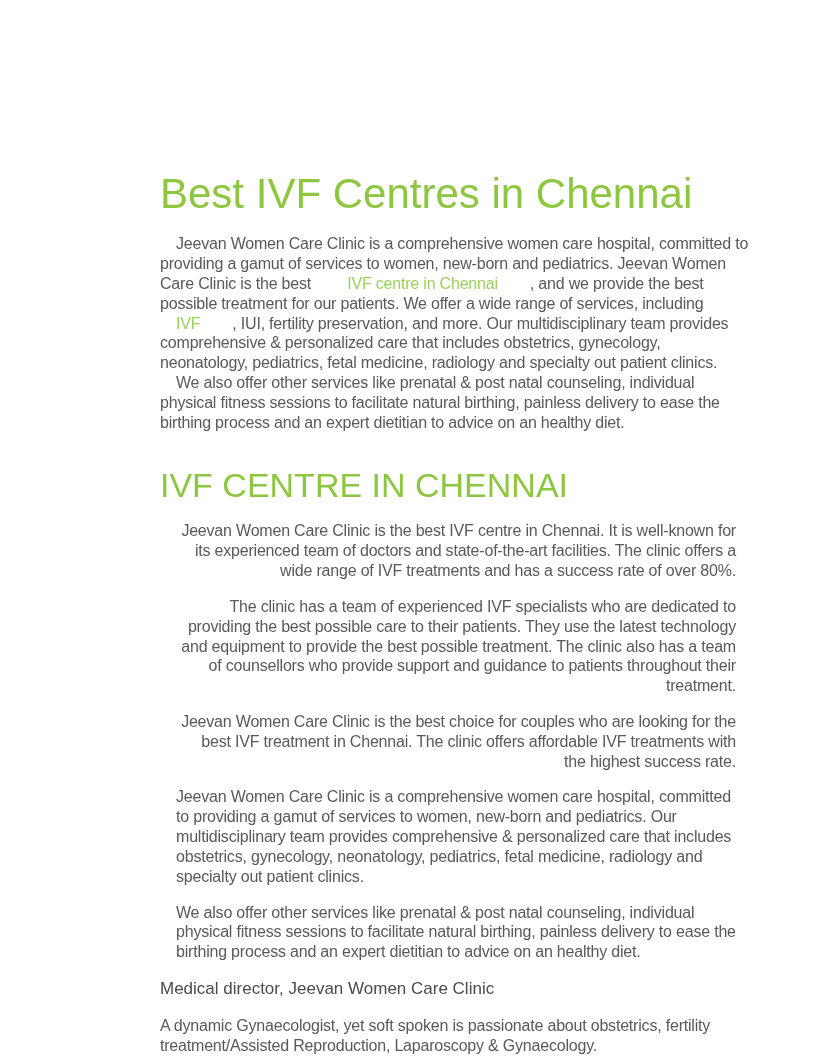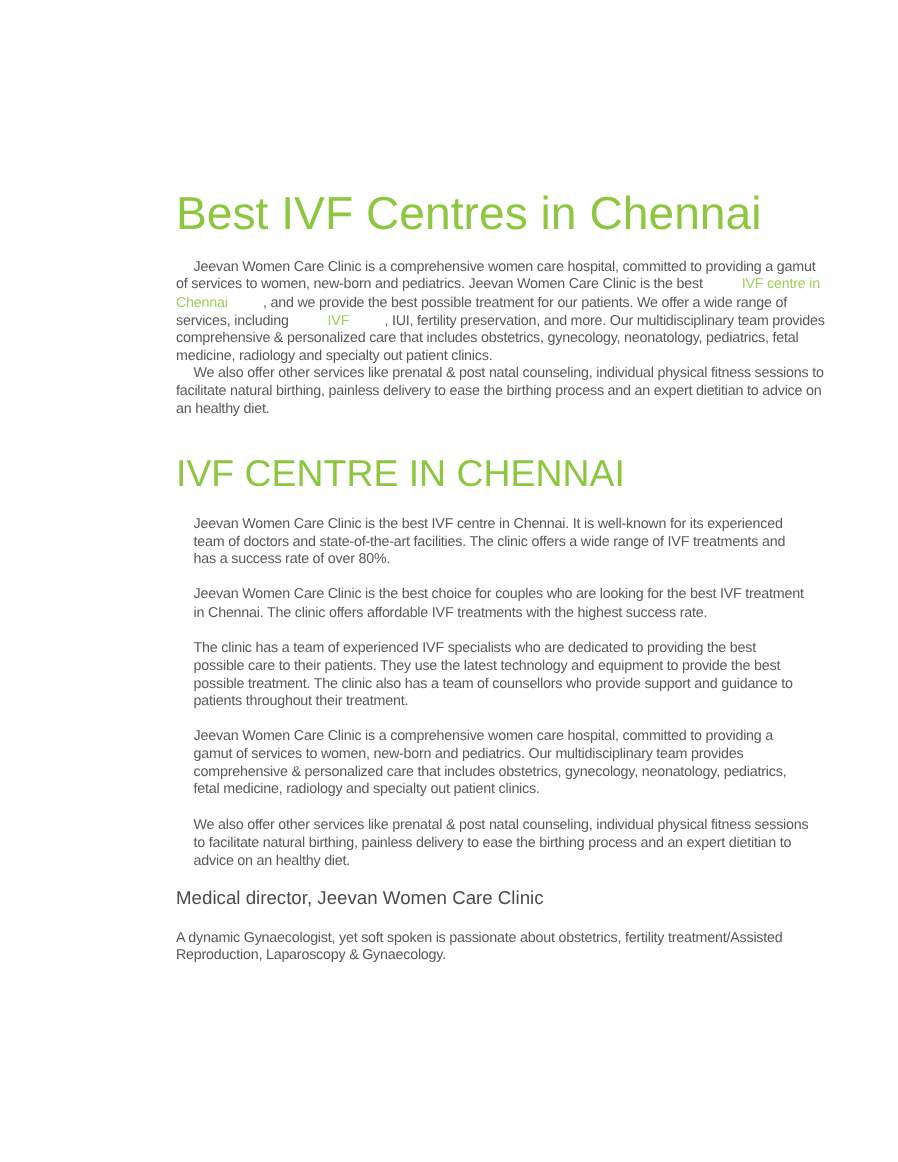--- a/index.html
+++ b/index.html
@@ -19,40 +19,40 @@
   }
   .page-title {
     font-size: 42px;
     font-weight: 300;
     letter-spacing: 0;
     color: #8dc63f;
     line-height: 1.15;
     margin-bottom: 12px;
   }
   .body-text {
-    font-size: 13px;
+    font-size: 16px;
     line-height: 1.24;
     letter-spacing: -0.2px;
     color: #595959;
     font-weight: 400;
   }
   a.green-link {
     color: #9ed05c;
     text-decoration: none;
     cursor: pointer;
   }
   .section-heading {
     font-size: 34px;
     font-weight: 300;
     color: #8dc63f;
     line-height: 1.2;
     margin-top: 32px;
     margin-bottom: 9px;
   }
-  .centered-block p { text-align: left; margin-bottom: 14px; }
+  .centered-block p { text-align: right; margin-bottom: 14px; }
   .about-block { margin-top: 16px; }
   .about-block p { margin-bottom: 14px; }
   .doctor-name {
     font-size: 23px;
     font-weight: 400;
     color: #8dc63f;
     line-height: 1.25;
     margin-top: 30px;
   }
   .doctor-role {
@@ -73,22 +73,22 @@
 
   <p class="body-text">
     <span>Jeevan Women Care Clinic is a comprehensive women care hospital, committed to providing a gamut of services to women, new-born and pediatrics. Jeevan Women Care Clinic is the best </span><a class="green-link">IVF centre in Chennai</a><span>, and we provide the best possible treatment for our patients. We offer a wide range of services, including </span><a class="green-link">IVF</a><span>, IUI, fertility preservation, and more. Our multidisciplinary team provides comprehensive &amp; personalized care that includes obstetrics, gynecology, neonatology, pediatrics, fetal medicine, radiology and specialty out patient clinics.</span><br>
     <span>We also offer other services like prenatal &amp; post natal counseling, individual physical fitness sessions to facilitate natural birthing, painless delivery to ease the birthing process and an expert dietitian to advice on an healthy diet.</span>
   </p>
 
   <h2 class="section-heading">IVF CENTRE IN CHENNAI</h2>
 
   <div class="centered-block body-text">
     <p>Jeevan Women Care Clinic is the best IVF centre in Chennai. It is well-known for its experienced team of doctors and state-of-the-art facilities. The clinic offers a wide range of IVF treatments and has a success rate of over 80%.</p>
+    <p>The clinic has a team of experienced IVF specialists who are dedicated to providing the best possible care to their patients. They use the latest technology and equipment to provide the best possible treatment. The clinic also has a team of counsellors who provide support and guidance to patients throughout their treatment.</p>
     <p>Jeevan Women Care Clinic is the best choice for couples who are looking for the best IVF treatment in Chennai. The clinic offers affordable IVF treatments with the highest success rate.</p>
-    <p>The clinic has a team of experienced IVF specialists who are dedicated to providing the best possible care to their patients. They use the latest technology and equipment to provide the best possible treatment. The clinic also has a team of counsellors who provide support and guidance to patients throughout their treatment.</p>
   </div>
 
   <div class="about-block body-text">
     <p>Jeevan Women Care Clinic is a comprehensive women care hospital, committed to providing a gamut of services to women, new-born and pediatrics. Our multidisciplinary team provides comprehensive &amp; personalized care that includes obstetrics, gynecology, neonatology, pediatrics, fetal medicine, radiology and specialty out patient clinics.</p>
     <p>We also offer other services like prenatal &amp; post natal counseling, individual physical fitness sessions to facilitate natural birthing, painless delivery to ease the birthing process and an expert dietitian to advice on an healthy diet.</p>
   </div>
 
 
   <h4 class="doctor-role">Medical director, Jeevan Women Care Clinic</h4>
 

